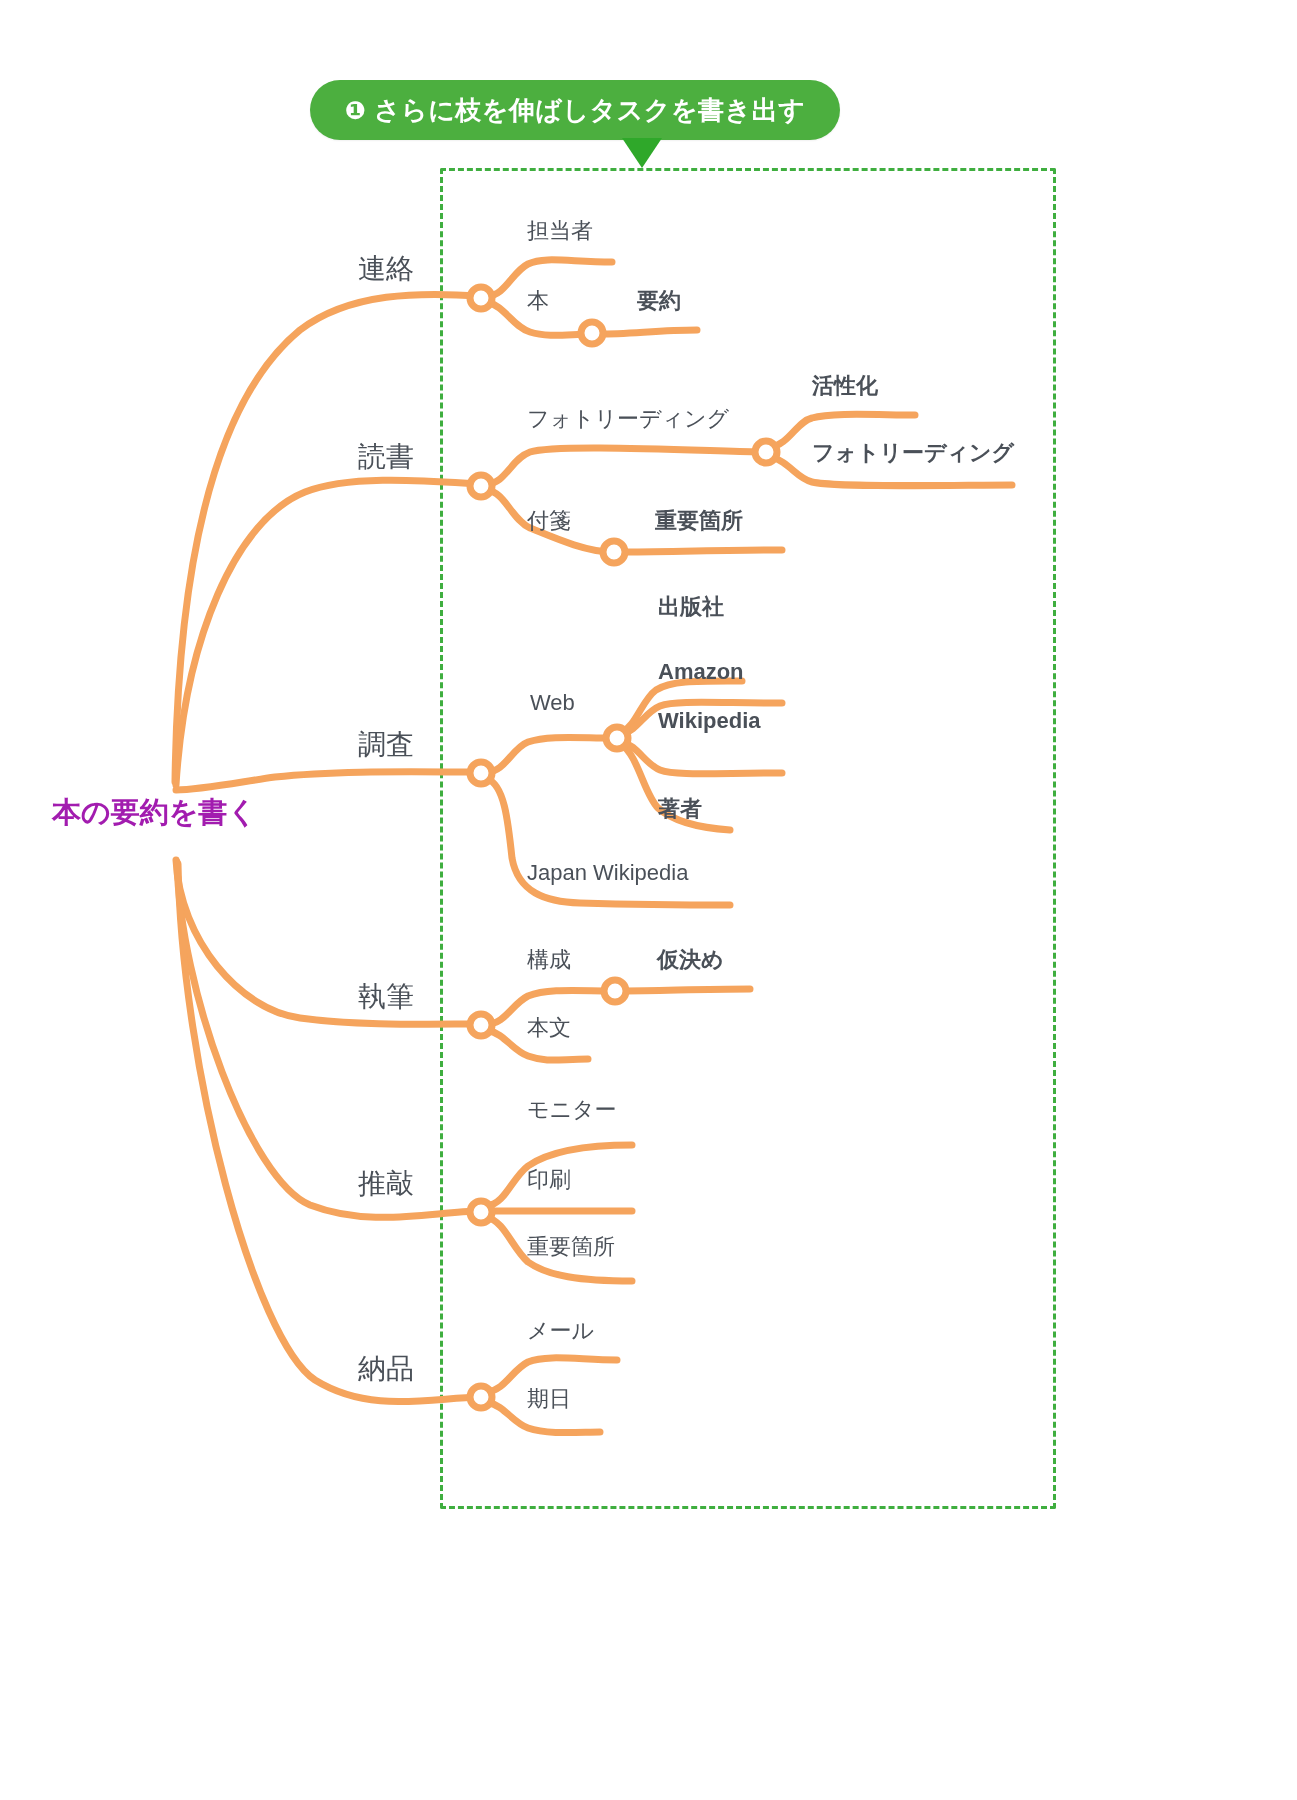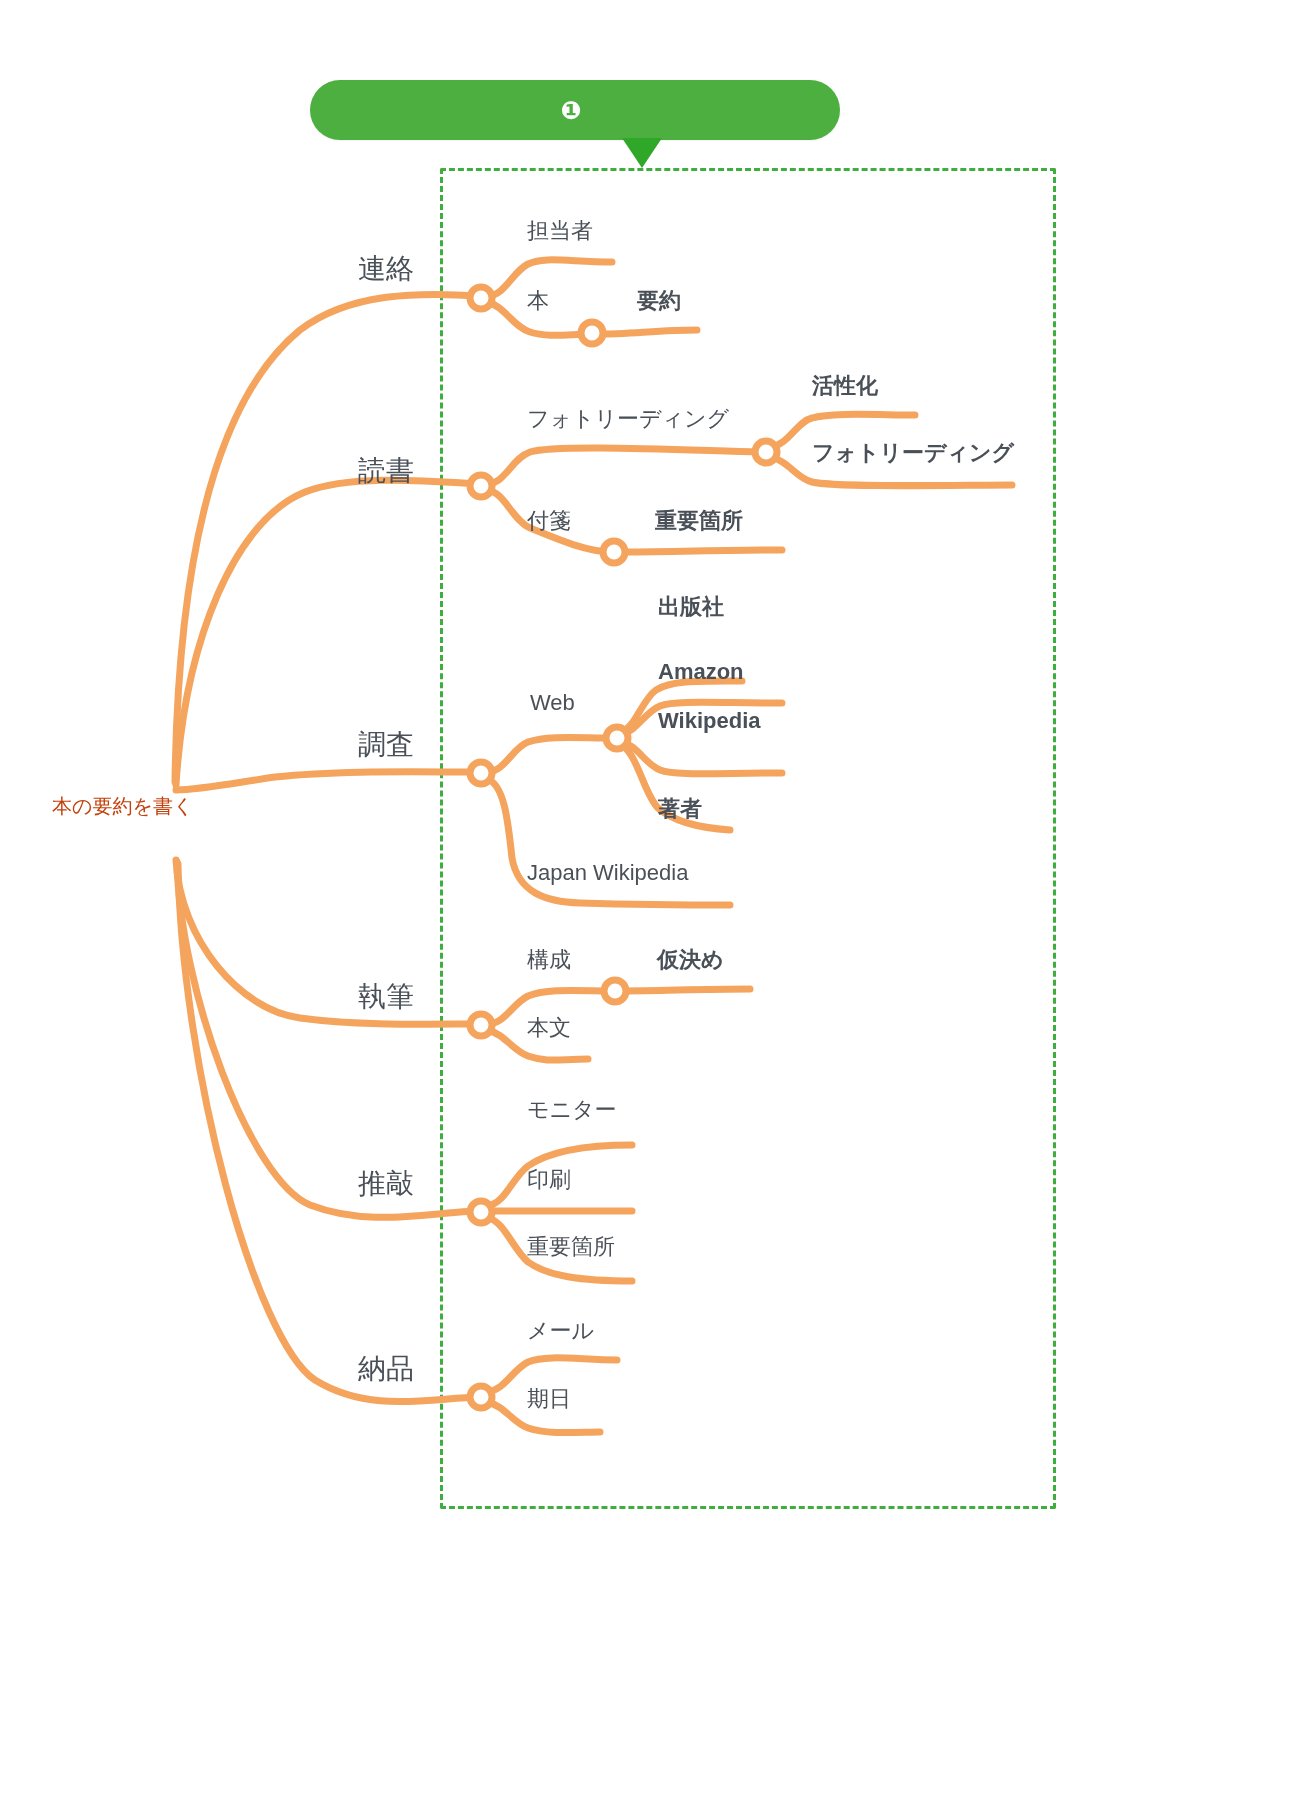--- a/index.html
+++ b/index.html
@@ -27,21 +27,21 @@
 
   
   #dashed-region{
     position:absolute;left:440px;top:168px;width:610px;height:1335px;
     border:3px dashed #3FAE3F;border-radius:2px;background:transparent;
   }
 
   
   #root-label{
     position:absolute;left:52px;top:793px;
-    font-size:20px;font-weight:normal;color:#c2410c;white-space:nowrap;
+    font-size:29px;font-weight:bold;color:#a21caf;white-space:nowrap;
   }
 
   
   #tree{position:absolute;left:0;top:0;width:1297px;height:1800px;}
 
   
   .lbl{
     position:absolute;color:#4a5058;white-space:nowrap;
     font-family:"Liberation Sans","DejaVu Sans",sans-serif;
   }
@@ -112,27 +112,28 @@
       <circle cx="617" cy="738" r="11"></circle>
       <circle cx="481" cy="1025" r="11"></circle>
       <circle cx="615" cy="991" r="11"></circle>
       <circle cx="481" cy="1212" r="11"></circle>
       <circle cx="481" cy="1397" r="11"></circle>
     </g>
   </svg>
 
   <div id="callout">
     <span class="num">❶</span>
+    <span class="txt">さらに枝を伸ばしタスクを書き出す</span>
   </div>
   <div id="callout-tail"></div>
 
   <div id="root-label">本の要約を書く</div>
 
   <div class="lbl lvl1" style="left:358px;top:250px">連絡</div>
-  <div class="lbl lvl1" style="left:358px;top:452px">読書</div>
+  <div class="lbl lvl1" style="left:358px;top:438px">読書</div>
   <div class="lbl lvl1" style="left:358px;top:726px">調査</div>
   <div class="lbl lvl1" style="left:358px;top:978px">執筆</div>
   <div class="lbl lvl1" style="left:358px;top:1165px">推敲</div>
   <div class="lbl lvl1" style="left:358px;top:1350px">納品</div>
 
   <div class="lbl lvl2" style="left:527px;top:216px">担当者</div>
   <div class="lbl lvl2" style="left:527px;top:286px">本</div>
   <div class="lbl lvl3" style="left:637px;top:286px">要約</div>
 
   <div class="lbl lvl2" style="left:527px;top:404px">フォトリーディング</div>

